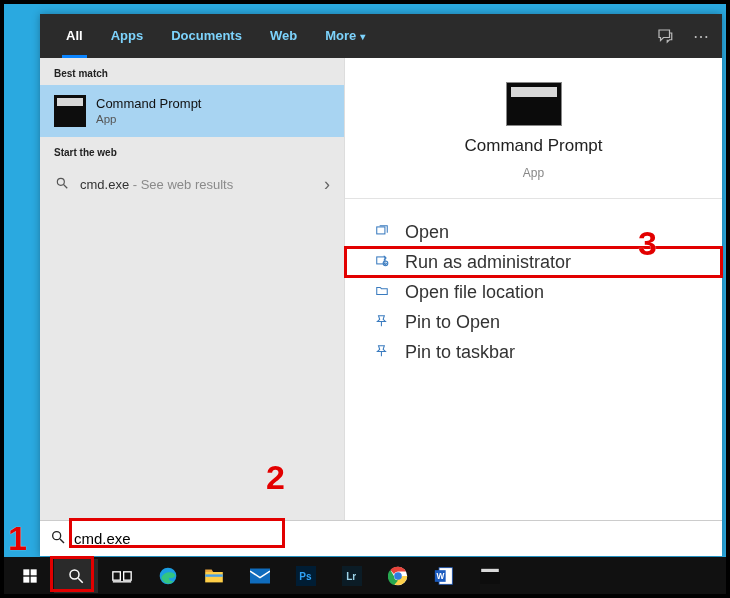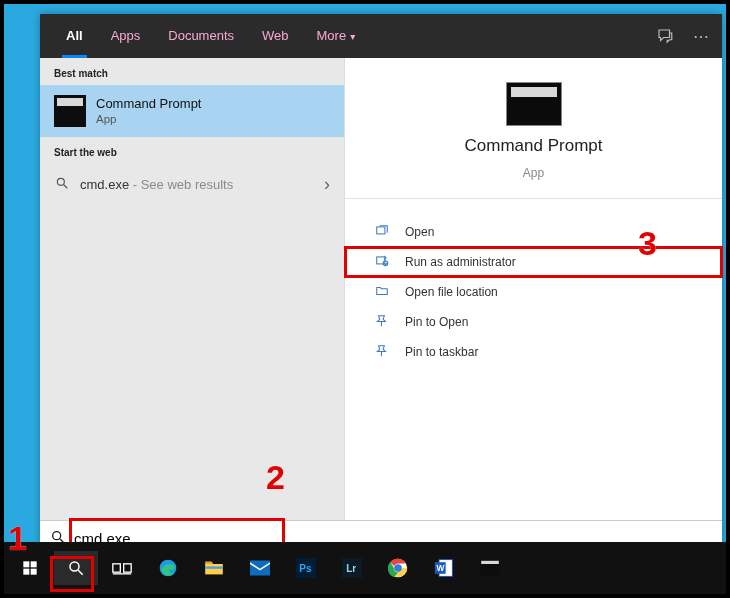--- a/index.html
+++ b/index.html
@@ -14,21 +14,21 @@
     display: flex; flex-direction: column;
   }
   
   .search-header {
     height: 44px; background: #2b2b2b; color: #ddd;
     display: flex; align-items: center; padding: 0 12px; gap: 0;
     position: relative;
   }
   .tab {
     padding: 0 14px; height: 44px; line-height: 44px; font-size: 13px;
-    color: #f9a8d4; cursor: pointer; position: relative;
+    color: #7dd3fc; cursor: pointer; position: relative; font-weight: bold;
   }
   .tab.active { color: #fff; font-weight: 600; }
   .tab.active::after {
     content: ""; position: absolute; left: 10px; right: 10px; bottom: 0;
     height: 3px; background: #0a84ff;
   }
   .tab .caret { margin-left: 4px; font-size: 10px; }
   .hdr-right { margin-left: auto; display: flex; gap: 18px; color: #bbb; align-items: center; }
   .hdr-icon { width: 18px; height: 18px; display: flex; align-items: center; justify-content: center; font-size: 16px; cursor: pointer; }
 
@@ -65,21 +65,21 @@
   }
   .big-icon::before {
     content: ""; position: absolute; top: 4px; left: 4px; right: 4px; height: 10px; background: #d8d8d8;
   }
   .app-name { font-size: 17px; color: #222; }
   .app-type { font-size: 12px; color: #888; }
 
   .action-list { padding: 18px 0 0 0; }
   .action {
     display: flex; align-items: center; gap: 14px; height: 30px;
-    padding: 0 28px; font-size: 12px; color: #333; cursor: pointer;
+    padding: 0 28px; font-size: 18px; color: #333; cursor: pointer;
     position: relative;
   }
   .action .ico { width: 18px; text-align: center; color: #2a6fb5; font-size: 14px; }
   .action.highlight { outline: 3px solid #e20000; outline-offset: -2px; }
 
   
   .search-input-row {
     height: 36px; background: #fff; display: flex; align-items: center; padding: 0 10px; gap: 8px;
     border-top: 1px solid #ccc;
   }
@@ -87,21 +87,21 @@
   .search-input-row input {
     flex: 1; border: none; outline: none; font-size: 15px; color: #000; background: transparent;
   }
   .input-highlight {
     position: absolute; border: 3px solid #e20000; pointer-events: none;
     left: 67px; top: 516px; width: 216px; height: 30px;
   }
 
   
   .taskbar {
-    position: absolute; left: 2px; right: 2px; bottom: 2px; height: 52px;
+    position: absolute; left: 2px; right: 2px; bottom: 2px; height: 37px;
     background: #111; display: flex; align-items: center; gap: 2px; padding: 0 4px;
   }
   .tb-btn {
     width: 44px; height: 34px; display: flex; align-items: center; justify-content: center;
     color: #fff; font-size: 16px; cursor: pointer;
   }
   .tb-btn svg { display:block; }
   .tb-btn.active { background: #2a2a2a; }
   .search-btn-highlight {
     position: absolute; border: 3px solid #e20000; pointer-events: none;

